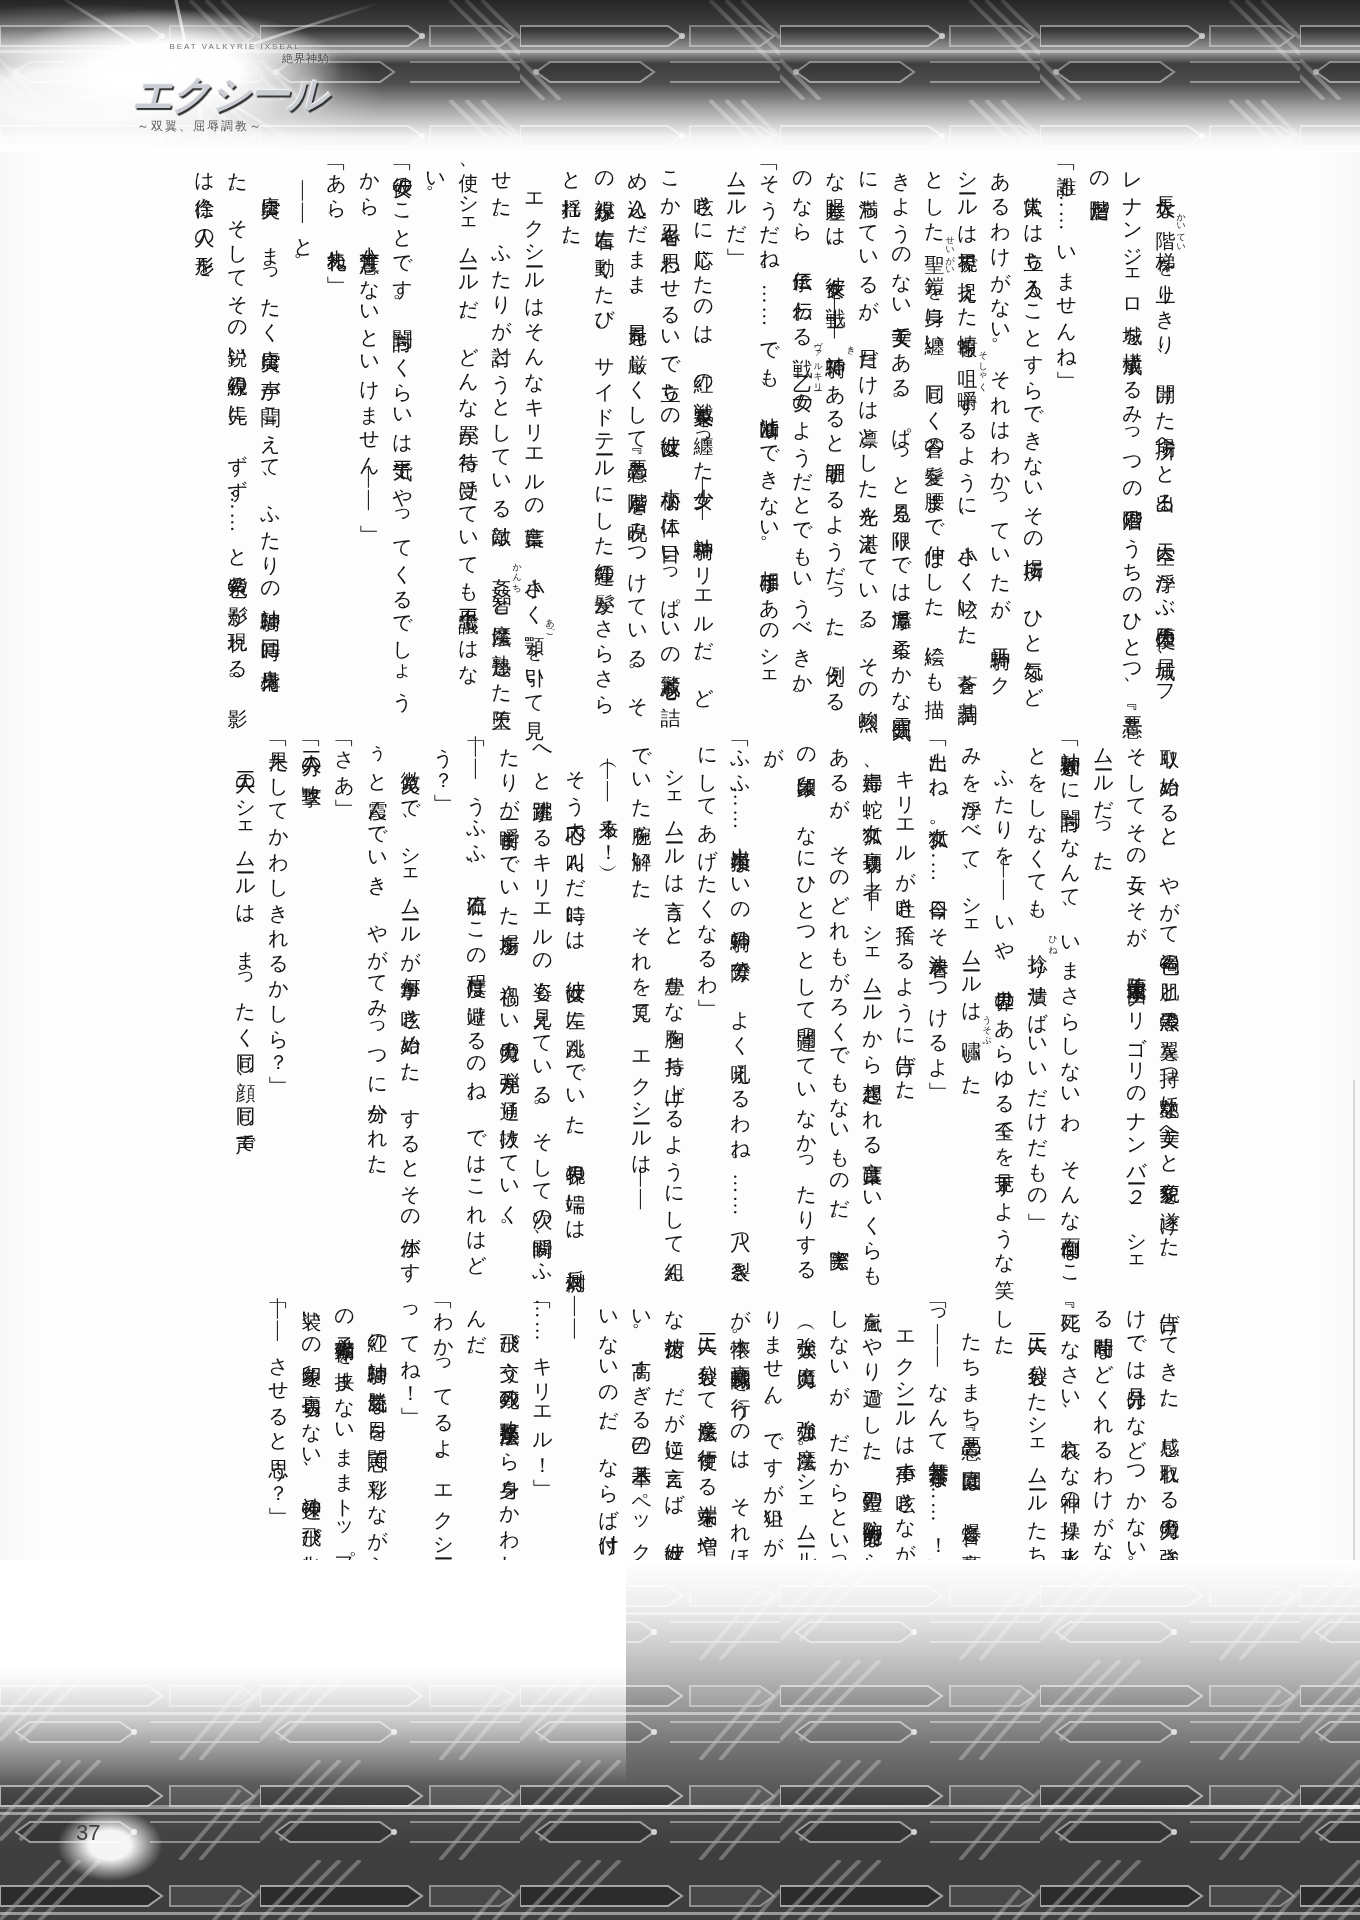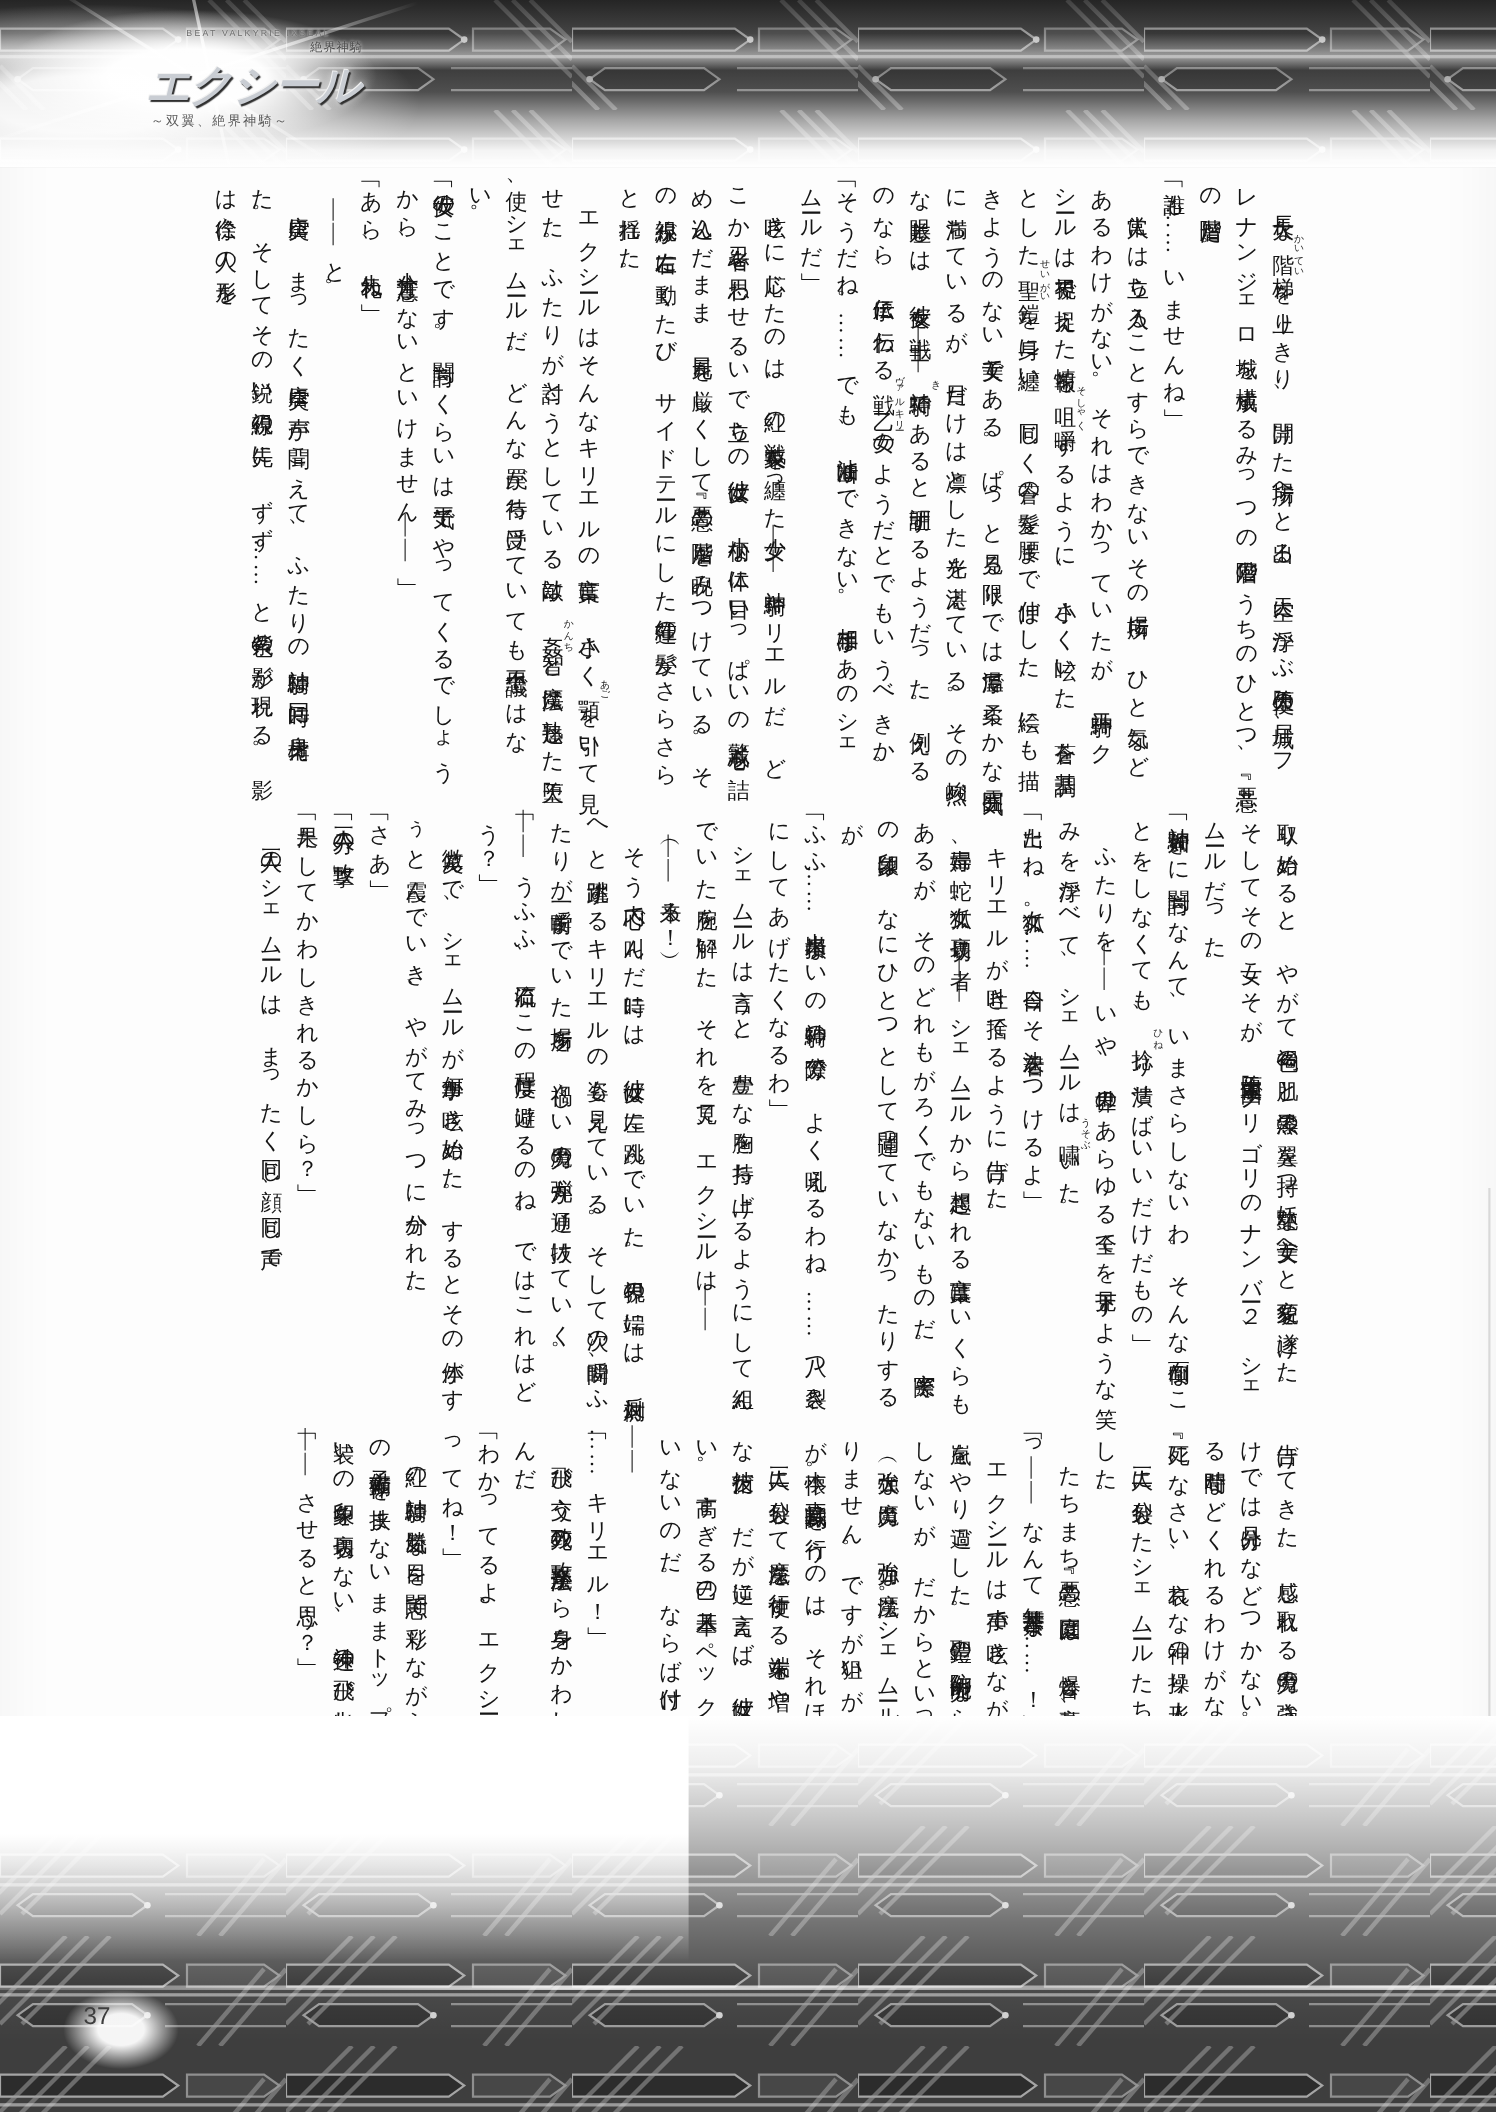--- a/index.html
+++ b/index.html
@@ -27,21 +27,21 @@
   .bb-shade{background:linear-gradient(180deg,
       #fff 0%, rgba(255,255,255,.92) 12%, rgba(255,255,255,.62) 32%,
       rgba(255,255,255,.28) 52%, rgba(255,255,255,.06) 70%, rgba(255,255,255,0) 82%);}
   .bb-left-white{position:absolute;left:0;top:0;width:46%;height:62%;
       background:linear-gradient(180deg,#fff 48%,rgba(255,255,255,0) 100%);}
   .bb-streak{position:absolute;left:0;width:100%;height:4px;top:245px;
       background:linear-gradient(90deg,rgba(255,255,255,.2),rgba(255,255,255,.85) 40%,rgba(255,255,255,.5) 70%,rgba(255,255,255,.85));}
   .page-edge-line{position:absolute;right:5px;top:1080px;width:2px;height:740px;background:#d9d9d9;}
 
   
-  .logo{position:absolute;left:70px;top:26px;width:260px;text-align:center;}
+  .logo{position:absolute;left:70px;top:42px;width:260px;text-align:center;}
   .logo-top-text{font-family:"Liberation Sans",sans-serif;font-size:8px;letter-spacing:2px;
       color:#6d6d6d;text-shadow:0 0 2px #fff;margin-left:70px;}
   .logo-main{display:flex;align-items:flex-end;justify-content:center;flex-direction:column;}
   .logo-prefix{font-size:11px;color:#4a4a4a;text-shadow:0 0 3px #fff;margin-bottom:8px;letter-spacing:1px;}
   .logo-title{font-family:"DejaVu Sans",sans-serif;font-weight:bold;font-size:40px;line-height:1;
       transform:skewX(-14deg);color:#c9cdd3;letter-spacing:-2px;
       text-shadow:-1px -1px 0 #f2f2f2, 2px 2px 1px #2f2f2f, 0 0 8px rgba(255,255,255,.9);}
   .logo-subtitle{font-size:12px;color:#5a5a5a;letter-spacing:2px;margin-top:4px;text-shadow:0 0 3px #fff;}
 
   
@@ -94,21 +94,21 @@
     <div class="spike spike2"></div>
     <div class="spike spike3"></div>
   </div>
 
   <div class="logo">
     <div class="logo-top-text">BEAT VALKYRIE IXSEAL</div>
     <div class="logo-main">
       <span class="logo-prefix">絶界神騎</span>
       <span class="logo-title">エクシール</span>
     </div>
-    <div class="logo-subtitle">～双翼、絶界神騎～</div>
+    <div class="logo-subtitle">～双翼、屈辱調教～</div>
   </div>
 
   <div class="band band-1">
       <p>　長大な<ruby>階梯<rt>かいてい</rt></ruby>を上りきり、開けた場所へと出る。天空に浮かぶ堕天使の居城、フレナンジェロ城を構成するみっつの階層のうちのひとつ、『悪意』の階層だ。</p>
       <p>「誰も……いませんね」</p>
       <p>　常人には立ち入ることすらできないその場所に、ひと気などあるわけがない。それはわかっていたが、神騎エクシールは視界で捉えた情報を<ruby>咀嚼<rt>そしゃく</rt></ruby>するように、小さく呟いた。蒼を基調とした<ruby>聖鎧<rt>せいがい</rt></ruby>を身に纏い、同じく蒼の髪を腰まで伸ばした、絵にも描きようのない美女である。ぱっと見る限りでは温厚で柔らかな雰囲気に満ちているが、目だけは凛とした光を湛えている。その峻烈な眼差しは、彼女を戦士――神<ruby>騎<rt>き</rt></ruby>であると証明するようだった。例えるのなら、伝承に伝わる<ruby>戦乙女<rt>ヴァルキリー</rt></ruby>のようだとでもいうべきか。</p>
       <p>「そうだね。……でも、油断はできない。相手はあのシェムールだ」</p>
       <p>　呟きに応じたのは、紅の戦装束を纏った少女――神騎キリエルだ。どこか忍者を思わせるいで立ちの彼女は、小柄な体に目いっぱいの警戒心を詰め込んだまま、目元を厳しくして『悪意』の階層を睨みつけている。その視線が左右に動くたび、サイドテールにした紅蓮の髪がさらさらと揺れた。</p>
       <p>　エクシールはそんなキリエルの言葉に、小さく<ruby>顎<rt>あご</rt></ruby>を引いて見せた。ふたりが討とうとしている敵は、<ruby>姦智<rt>かんち</rt></ruby>と魔法に熟達した堕天使、シェムールだ。どんな罠が待ち受けていても不思議ではない。</p>
       <p>「彼女のことです。闇討ちくらいは平気でやってくるでしょうから、十分注意しないといけません――」</p>

